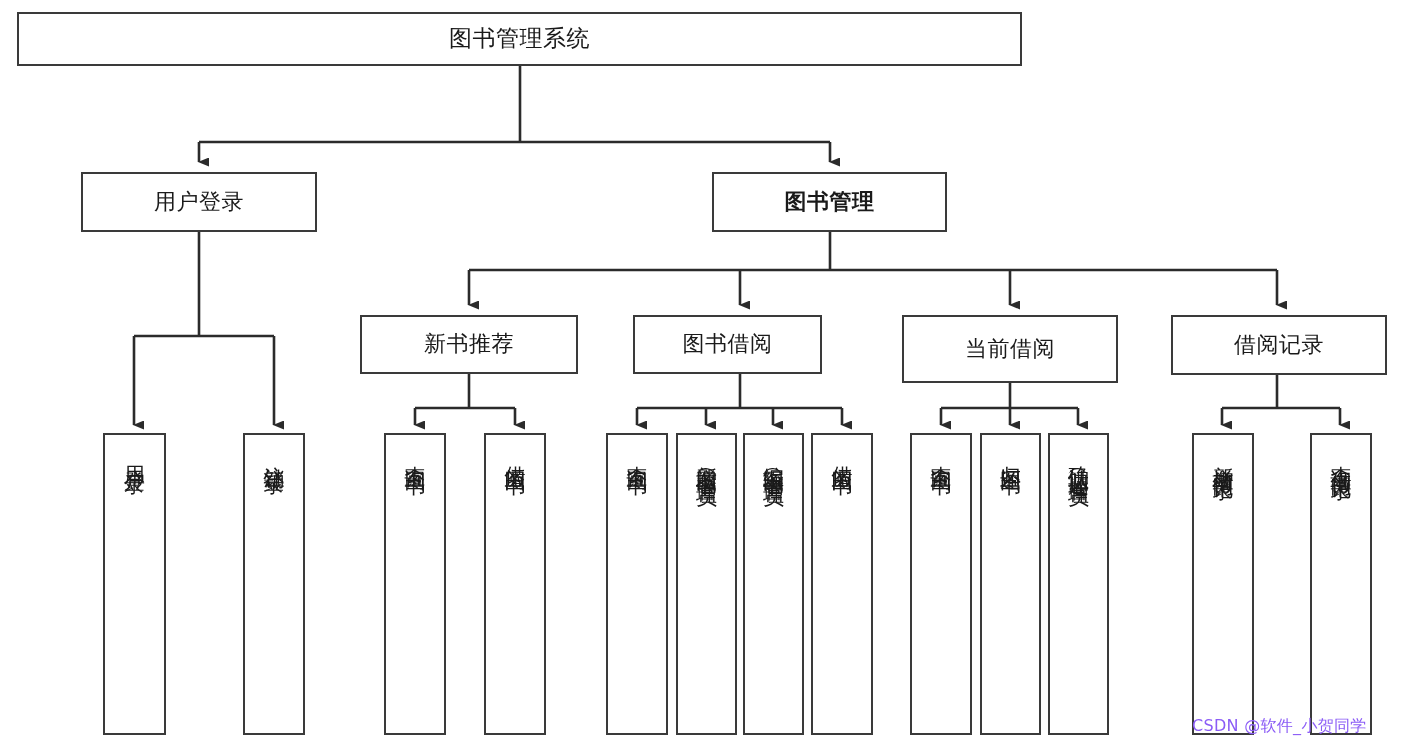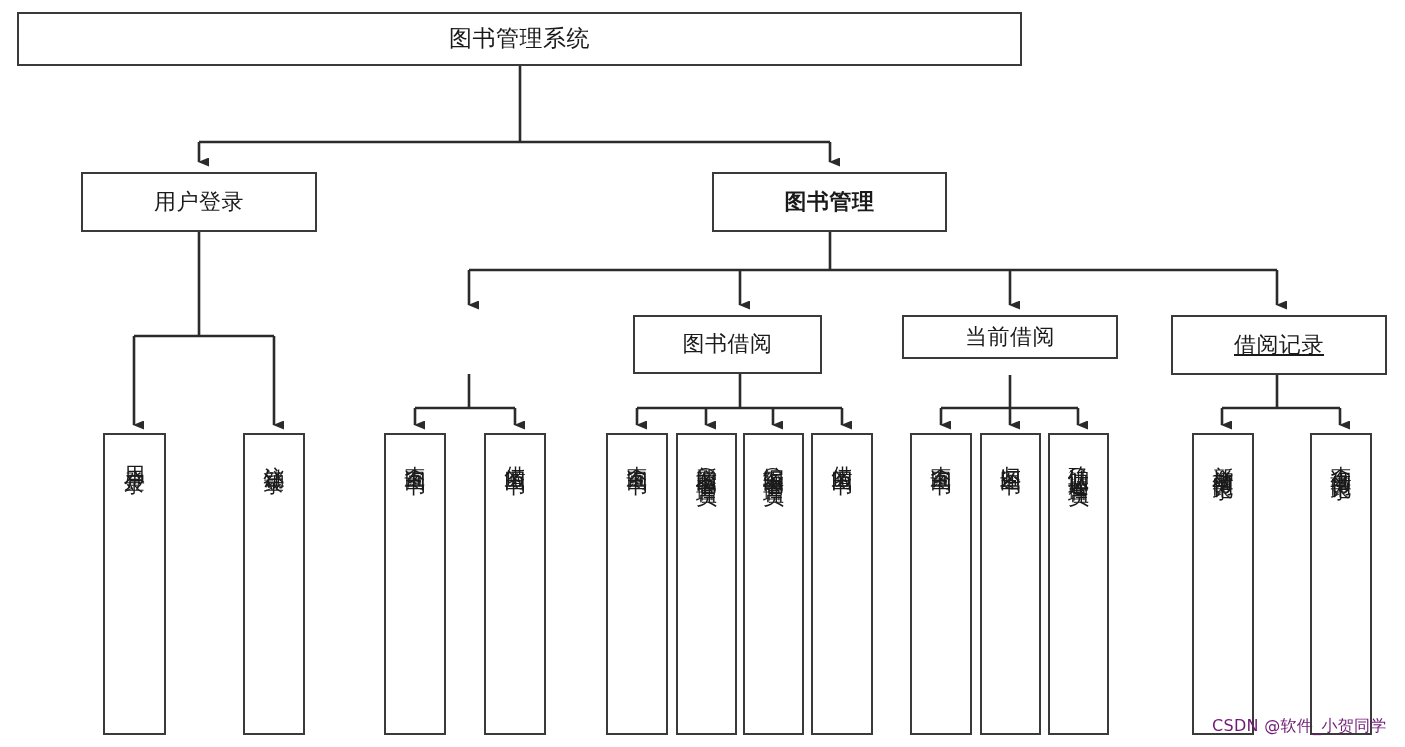--- a/index.html
+++ b/index.html
@@ -62,25 +62,24 @@
     line-height: 1.05;
     letter-spacing: 3px;
     white-space: normal;
     max-height: 278px;
   }
   .watermark {
     position: absolute;
     left: 1192px;
     top: 716px;
     font-size: 16px;
-    color: #701a75;
+    color: #8b5cf6;
     white-space: nowrap;
     z-index: 3;
     letter-spacing: 0.3px;
-    margin-left: 20px;
   }
 </style>
 </head>
 <body>
 
 <div id="diagram-root">
 
   <svg id="edge-layer" viewBox="0 0 1405 747" width="1405" height="747">
     <defs>
       <marker id="arrowhead" markerWidth="9" markerHeight="11" refX="4.5" refY="10" orient="auto" markerUnits="userSpaceOnUse">
@@ -135,27 +134,30 @@
     <span class="node-label">图书管理系统</span>
   </div>
 
   <div class="node horiz" style="left:81px; top:172px; width:236px; height:60px;">
     <span class="node-label">用户登录</span>
   </div>
   <div class="node horiz" style="left:712px; top:172px; width:235px; height:60px;font-weight:bold;">
     <span class="node-label">图书管理</span>
   </div>
 
+  <div class="node horiz" style="left:360px; top:315px; width:218px; height:59px;">
+    <span class="node-label">新书推荐</span>
+  </div>
   <div class="node horiz" style="left:633px; top:315px; width:189px; height:59px;">
     <span class="node-label">图书借阅</span>
   </div>
-  <div class="node horiz" style="left:902px; top:315px; width:216px; height:44px;">
+  <div class="node horiz" style="left:902px; top:315px; width:216px; height:68px;">
     <span class="node-label">当前借阅</span>
   </div>
-  <div class="node horiz" style="left:1171px; top:315px; width:216px; height:60px;text-decoration:underline;">
+  <div class="node horiz" style="left:1171px; top:315px; width:216px; height:60px;">
     <span class="node-label">借阅记录</span>
   </div>
 
   <div class="node leaf" style="left:103px; top:433px; width:63px; height:302px;">
     <span class="node-label">用户登录</span>
   </div>
   <div class="node leaf" style="left:243px; top:433px; width:62px; height:302px;">
     <span class="node-label">注销登录</span>
   </div>
 

